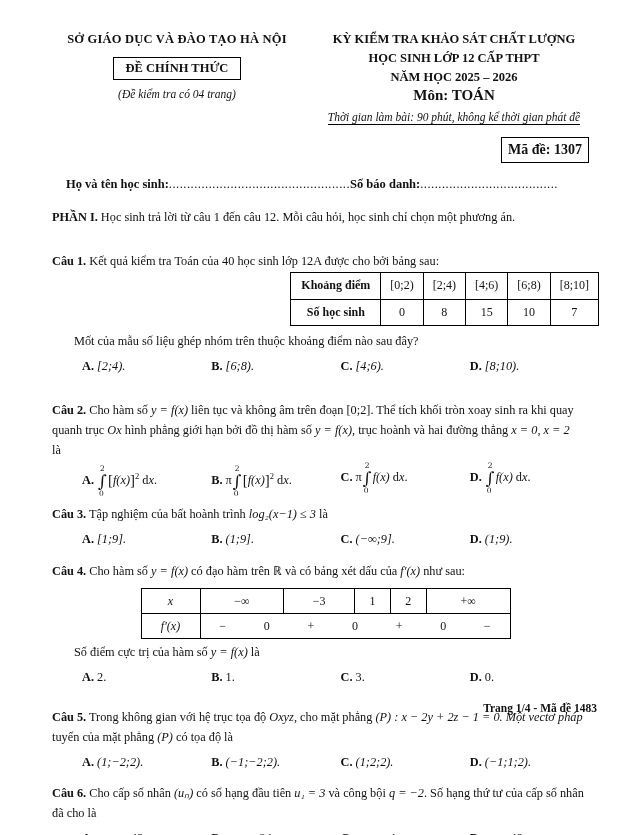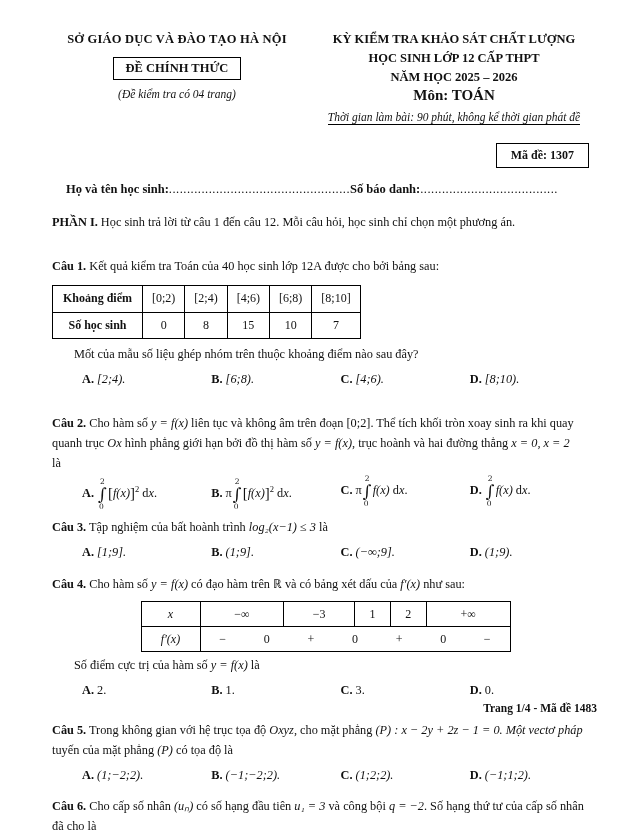--- a/index.html
+++ b/index.html
@@ -81,24 +81,23 @@
   }
 
   .made-row {
     margin-top: 12px;
     display: flex;
     justify-content: flex-end;
     padding-right: 10px;
   }
   .made-box {
     border: 1.2px solid #000;
-    padding: 4px 14px;
-    font-weight: bold;
-    font-size: 12px;
-    margin-top: 6px;
+    padding: 4px 6px;
+    font-weight: bold;
+    font-size: 14px;
   }
 
   .name-row {
     margin-top: 14px;
     font-size: 12.5px;
     display: flex;
     padding-left: 14px;
   }
   .name-row .lbl { font-weight: bold; }
   .dots { letter-spacing: .5px; }
@@ -128,22 +127,22 @@
   }
   .opt {
     width: 25%;
     font-size: 12.3px;
   }
   .opt b { font-weight: bold; }
 
   
   .tbl-wrap {
     display: flex;
-    justify-content: flex-start;
-    margin-top: 8px;
+    justify-content: flex-end;
+    margin-top: 0;
     margin-bottom: 6px;
   }
   table.grid {
     border-collapse: collapse;
     font-size: 12px;
   }
   table.grid td {
     border: 1px solid #000;
     padding: 3px 9px;
     text-align: center;

